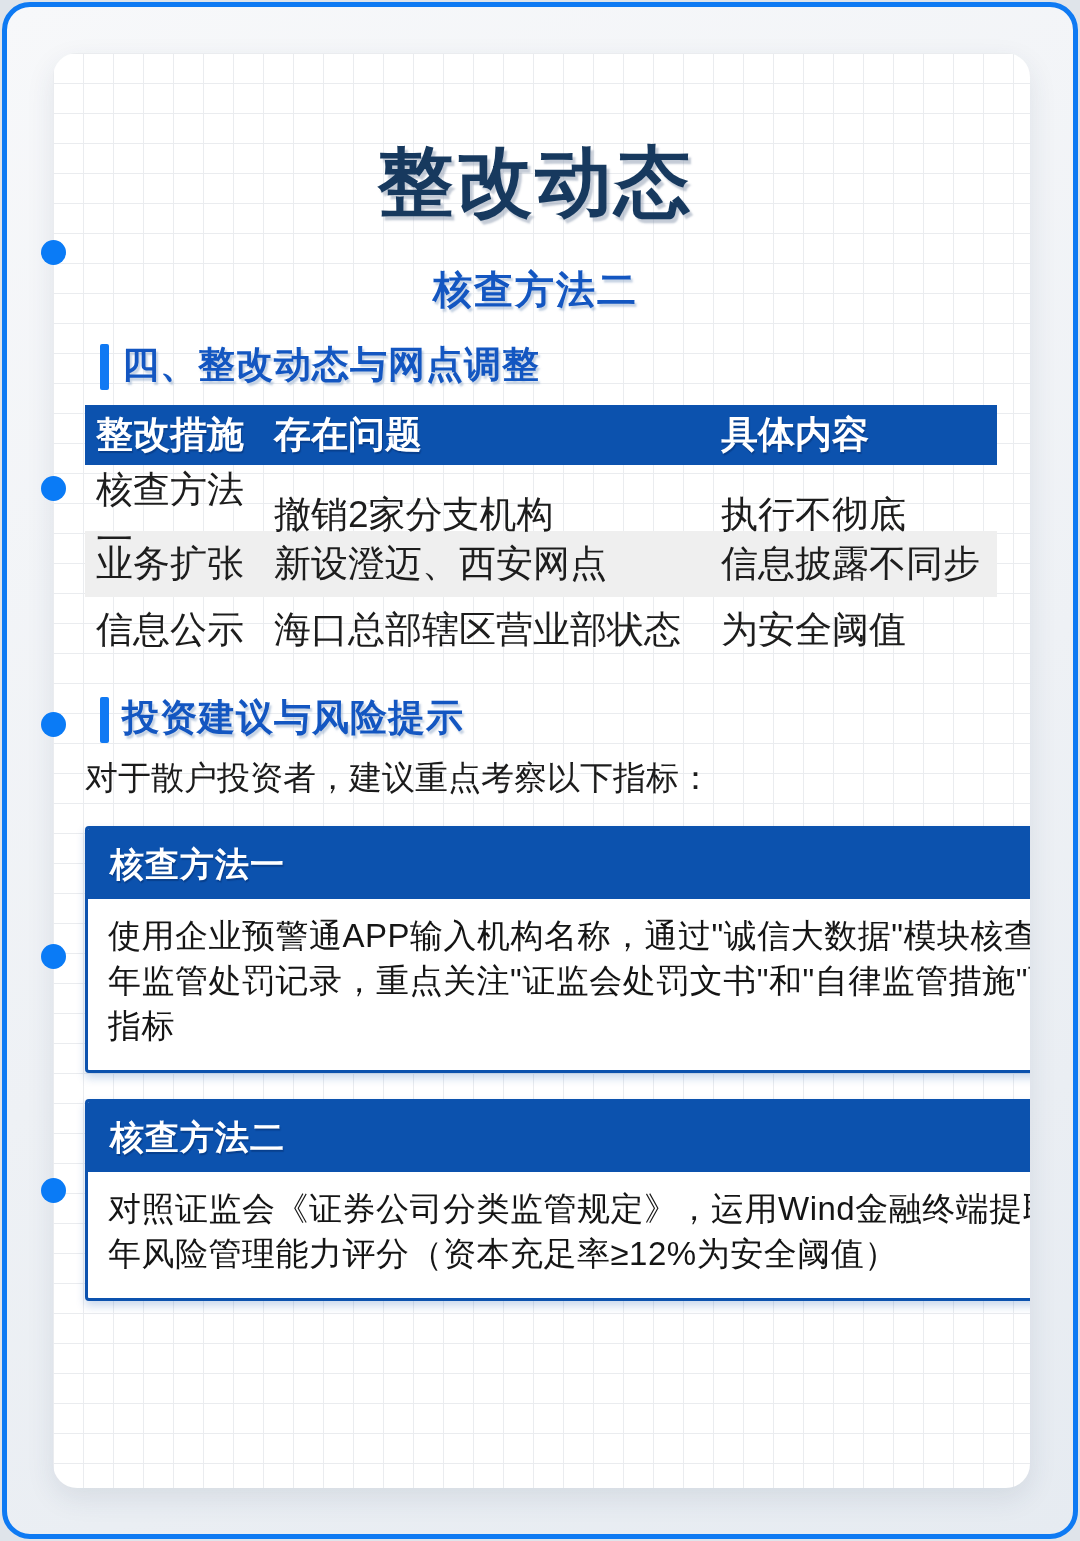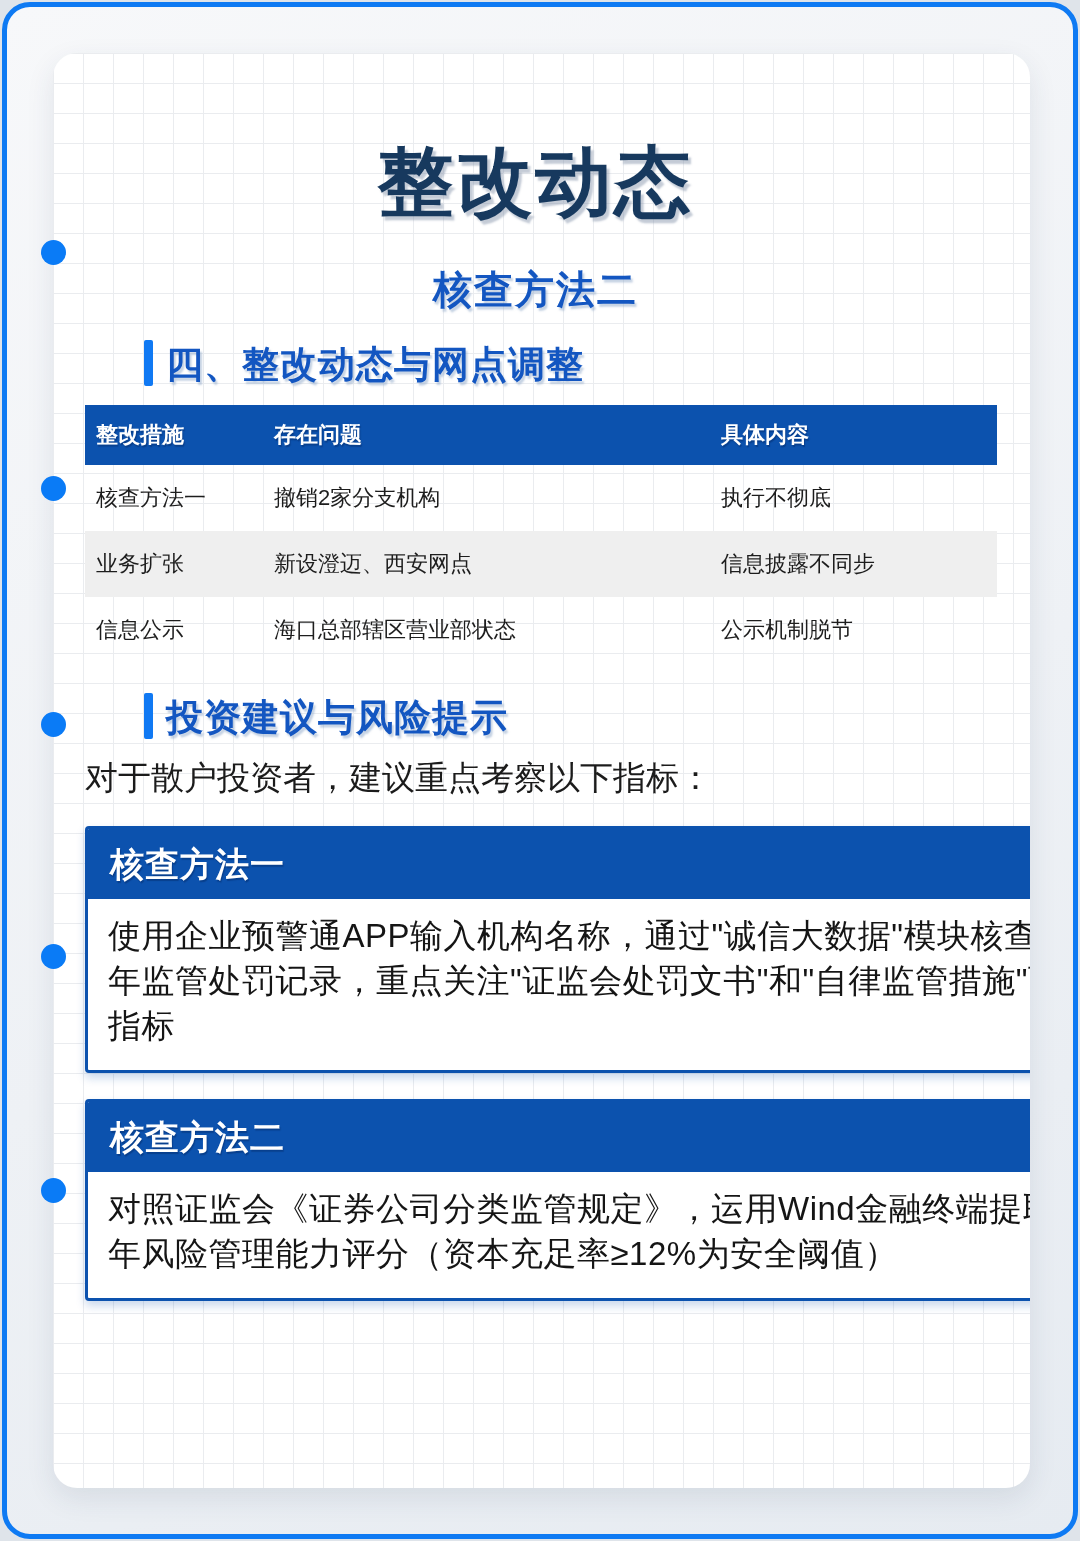--- a/index.html
+++ b/index.html
@@ -53,24 +53,23 @@
     margin-top: 42px;
     text-align: center;
     font-size: 39px; line-height: 46px;
     font-weight: 800;
     color: #1356c1;
     letter-spacing: 2px;
     text-shadow: 2px 3px 2px rgba(140,165,200,.5);
   }
 
   .sec-heading {
-    display: flex; align-items: flex-start;
+    display: flex; align-items: flex-end;
     margin-top: 27px;
     height: 50px;
-    margin-left: 44px;
   }
   .accent-bar {
     width: 9px; height: 46px;
     background: #1079f3;
     border-radius: 2px;
     margin-left: 15px;
     flex: 0 0 auto;
   }
   .sec-heading .sec-text {
     margin-left: 13px;
@@ -84,21 +83,21 @@
   .paragraph {
     margin-top: 21px;
     font-size: 33px; line-height: 44px;
     color: #1b1b1b;
     letter-spacing: 0.5px;
   }
 
   .rect-table {
     margin-top: 15px;
     width: 912px;
-    font-size: 22px;
+    font-size: 37px;
   }
   .t-row { display: grid; grid-template-columns: 178px 447px 287px; }
   .t-head {
     background: #0c52ae;
     color: #ffffff;
     font-weight: 800;
     height: 60px;
     align-items: center;
     text-shadow: 1px 2px 1px rgba(0,30,80,.35);
   }
@@ -177,21 +176,21 @@
           <div>执行不彻底</div>
         </div>
         <div class="t-row t-body-row alt">
           <div>业务扩张</div>
           <div>新设澄迈、西安网点</div>
           <div>信息披露不同步</div>
         </div>
         <div class="t-row t-body-row">
           <div>信息公示</div>
           <div>海口总部辖区营业部状态</div>
-          <div>公示机制脱节</div>
+          <div>为安全阈值</div>
         </div>
       </div>
 
       <div class="sec-heading" style="margin-top:30px">
         <div class="accent-bar"></div>
         <div class="sec-text">投资建议与风险提示</div>
       </div>
 
       <div class="lead">对于散户投资者，建议重点考察以下指标：</div>
 

